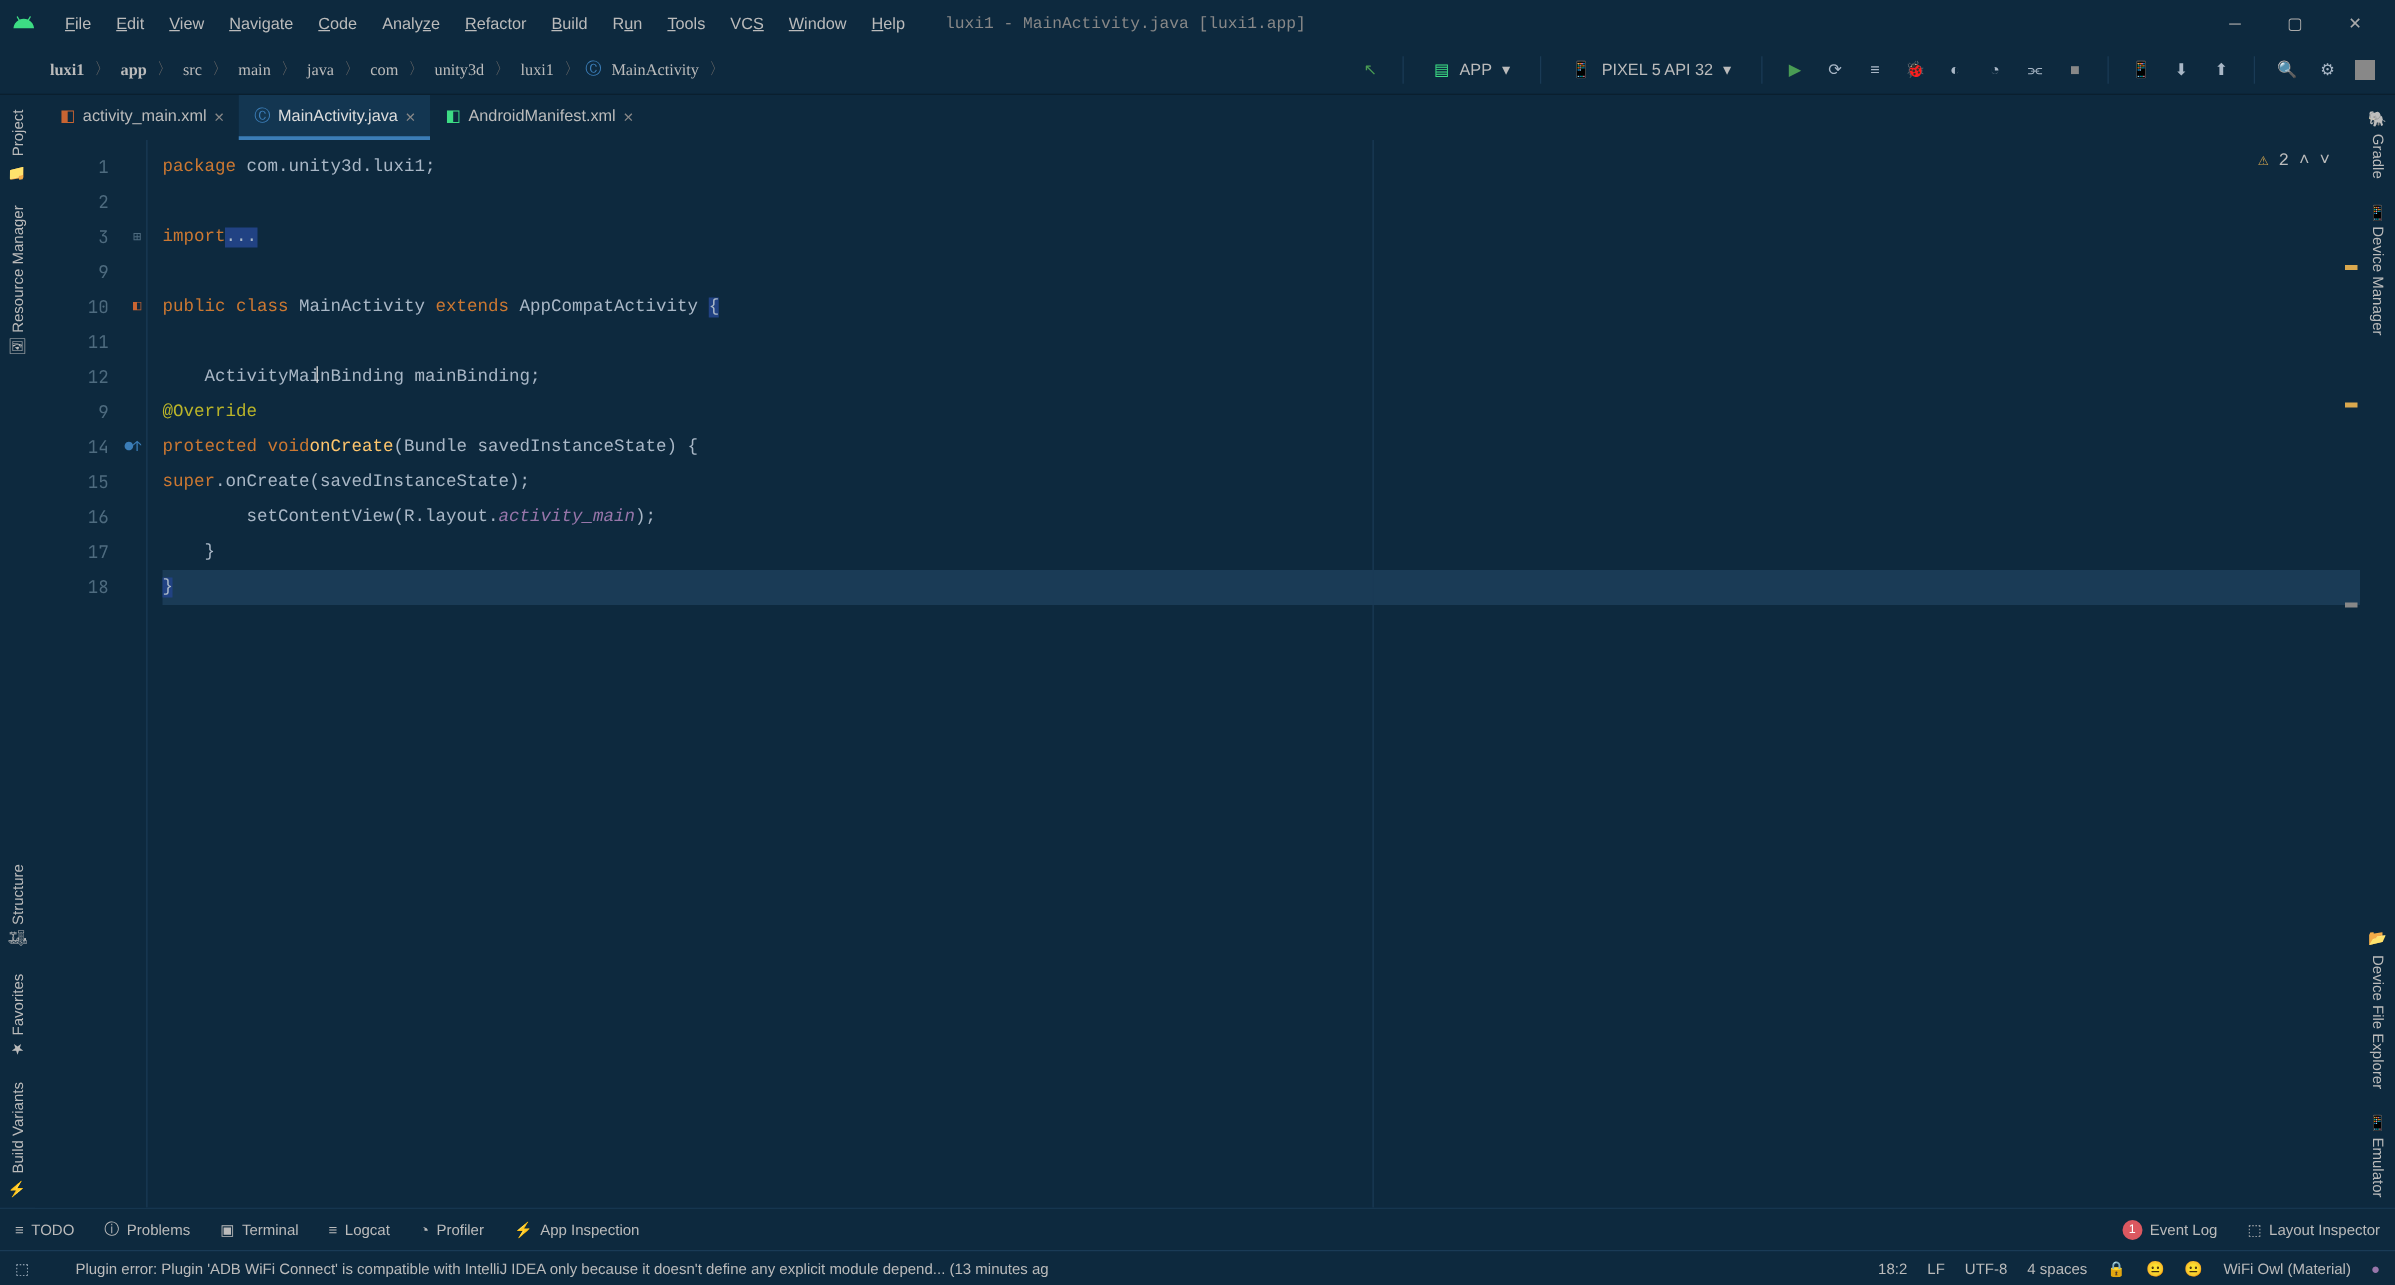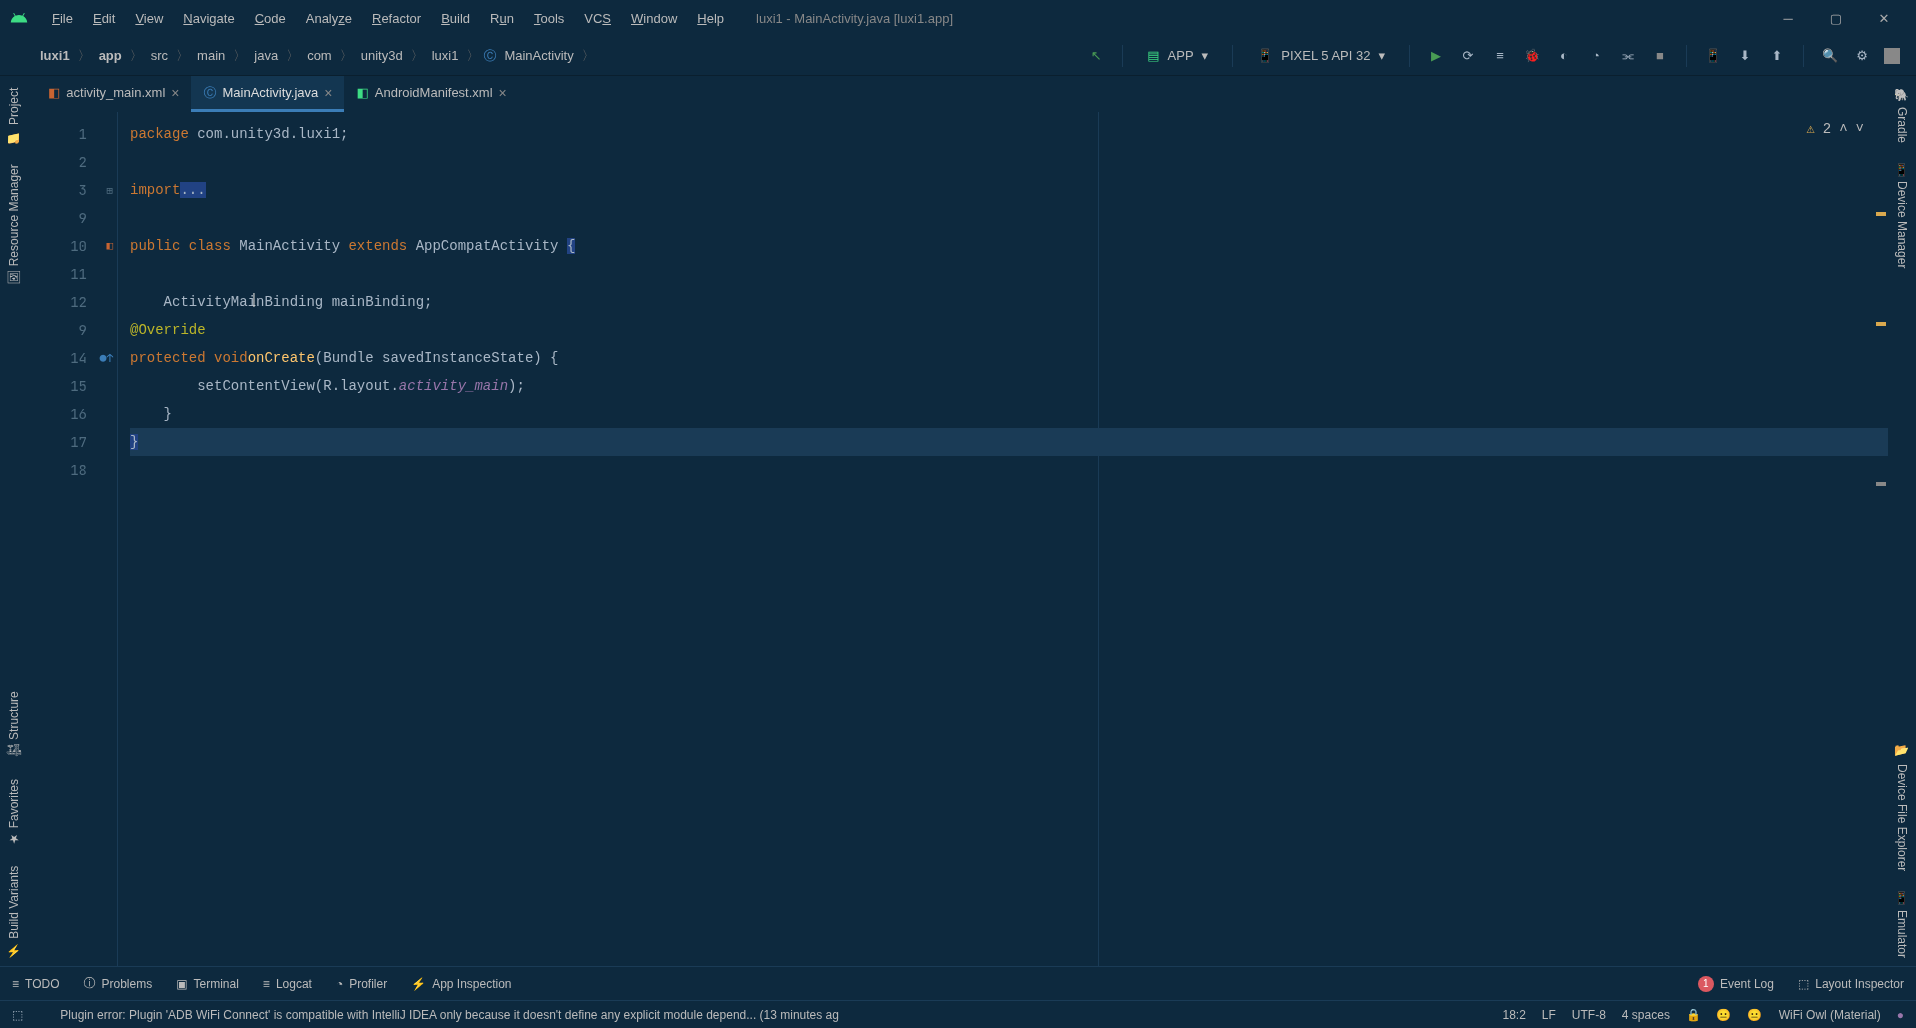--- a/index.html
+++ b/index.html
@@ -33,20 +33,21 @@
 }
 .menu-bar .menu-item {
   padding: 4px 8px;
   color: #bbbbbb;
   cursor: pointer;
 }
 .menu-bar .menu-item u { text-decoration: underline; }
 .title-text {
   margin-left: 20px;
   color: #888888;
+  font-family: Liberation Mono, monospace;
 }
 .window-controls {
   margin-left: auto;
   display: flex;
   gap: 24px;
   padding-right: 12px;
 }
 .win-ctrl {
   width: 24px;
   height: 24px;
@@ -61,22 +62,23 @@
 .nav-bar {
   height: 40px;
   background: #0d293e;
   display: flex;
   align-items: center;
   padding-left: 36px;
   border-bottom: 1px solid #0a1f2e;
 }
 .breadcrumb {
   display: flex;
-  align-items: flex-end;
+  align-items: flex-start;
   gap: 4px;
+  font-family: Liberation Serif, serif;
 }
 .breadcrumb .crumb {
   color: #bbbbbb;
   padding: 2px 4px;
 }
 .breadcrumb .bold { font-weight: bold; }
 .breadcrumb .sep { color: #666; }
 .nav-right {
   margin-left: auto;
   display: flex;
@@ -503,20 +505,21 @@
         <div class="vertical-ruler"></div>
         <div class="code-line"><span class="kw">package</span> com.unity3d.luxi1;</div>
         <div class="code-line"></div>
         <div class="code-line"><span class="kw">import</span> <span class="fold-bg">...</span></div>
         <div class="code-line"></div>
         <div class="code-line"><span class="kw">public class</span> MainActivity <span class="kw">extends</span> AppCompatActivity <span class="brace-hl">{</span></div>
         <div class="code-line"></div>
         <div class="code-line">    ActivityMa<span style="position:relative">i<span style="position:absolute;left:2px;top:-2px;color:#ccc">|</span></span>nBinding mainBinding;</div>
         <div class="code-line">    <span class="ann">@Override</span></div>
         <div class="code-line">    <span class="kw">protected void</span> <span class="method">onCreate</span>(Bundle savedInstanceState) {</div>
+        <div class="code-line">        <span class="kw">super</span>.onCreate(savedInstanceState);</div>
         <div class="code-line">        setContentView(R.layout.<span style="font-style:italic;color:#9876aa">activity_main</span>);</div>
         <div class="code-line">    }</div>
         <div class="code-line highlight-line"><span class="brace-hl">}</span></div>
 
         <div class="warnings-badge">
           <span class="warn-triangle">⚠</span>
           <span>2</span>
           <span>˄</span>
           <span>˅</span>
         </div>

